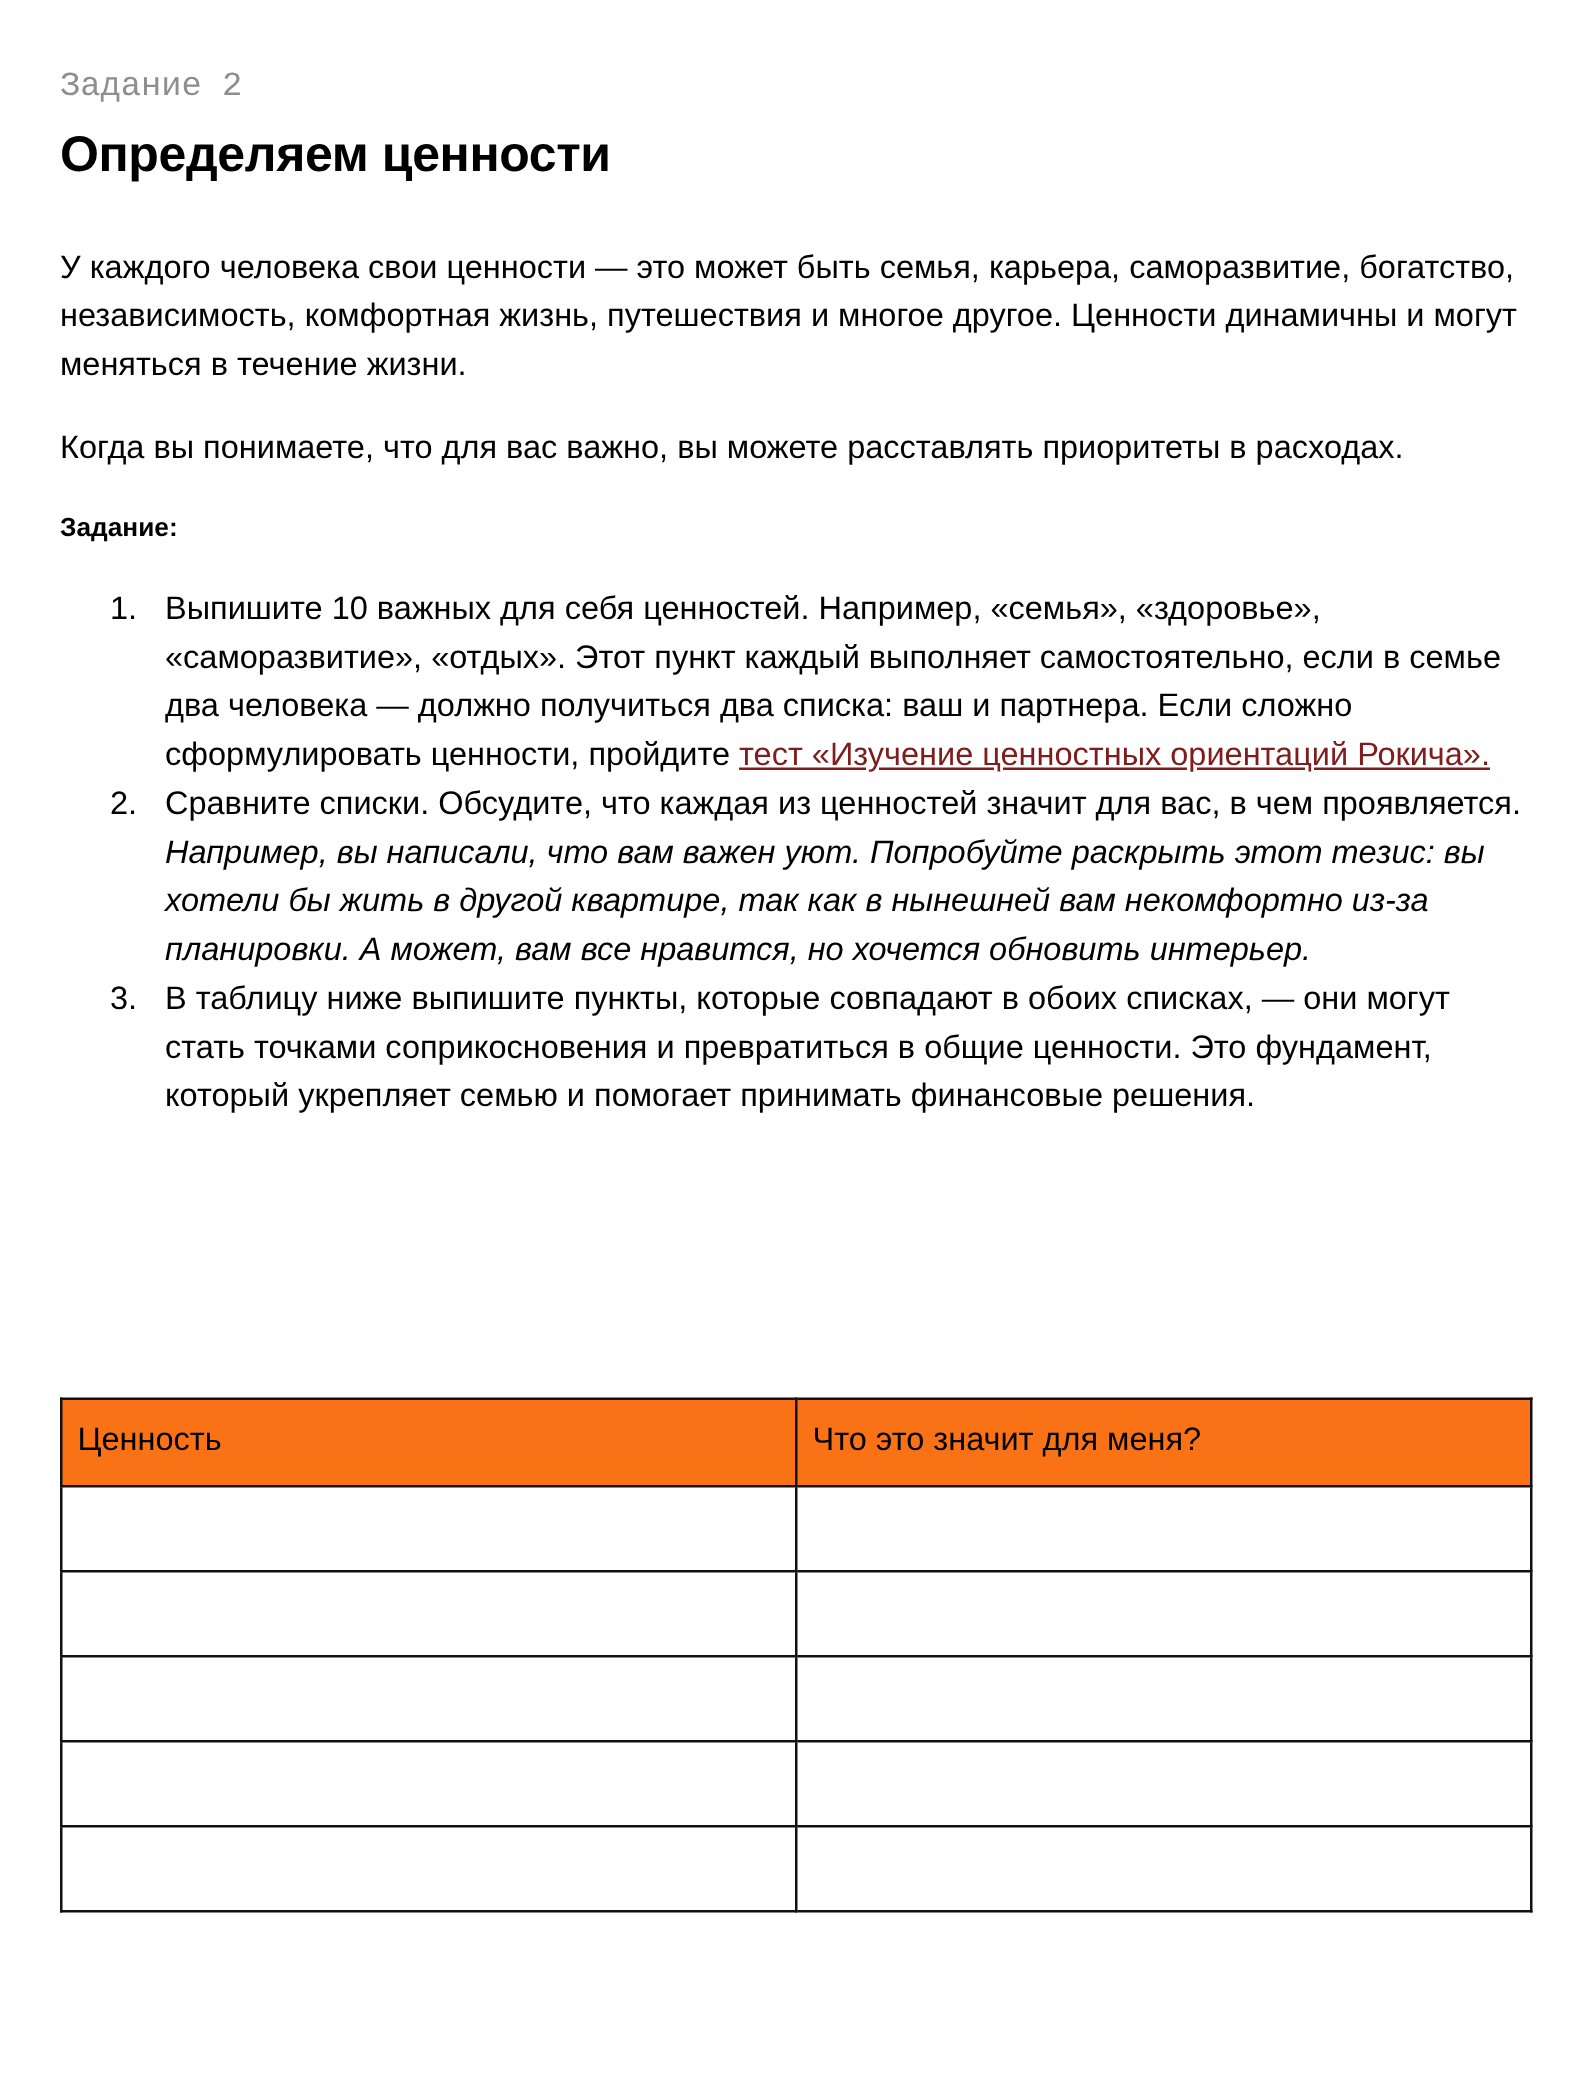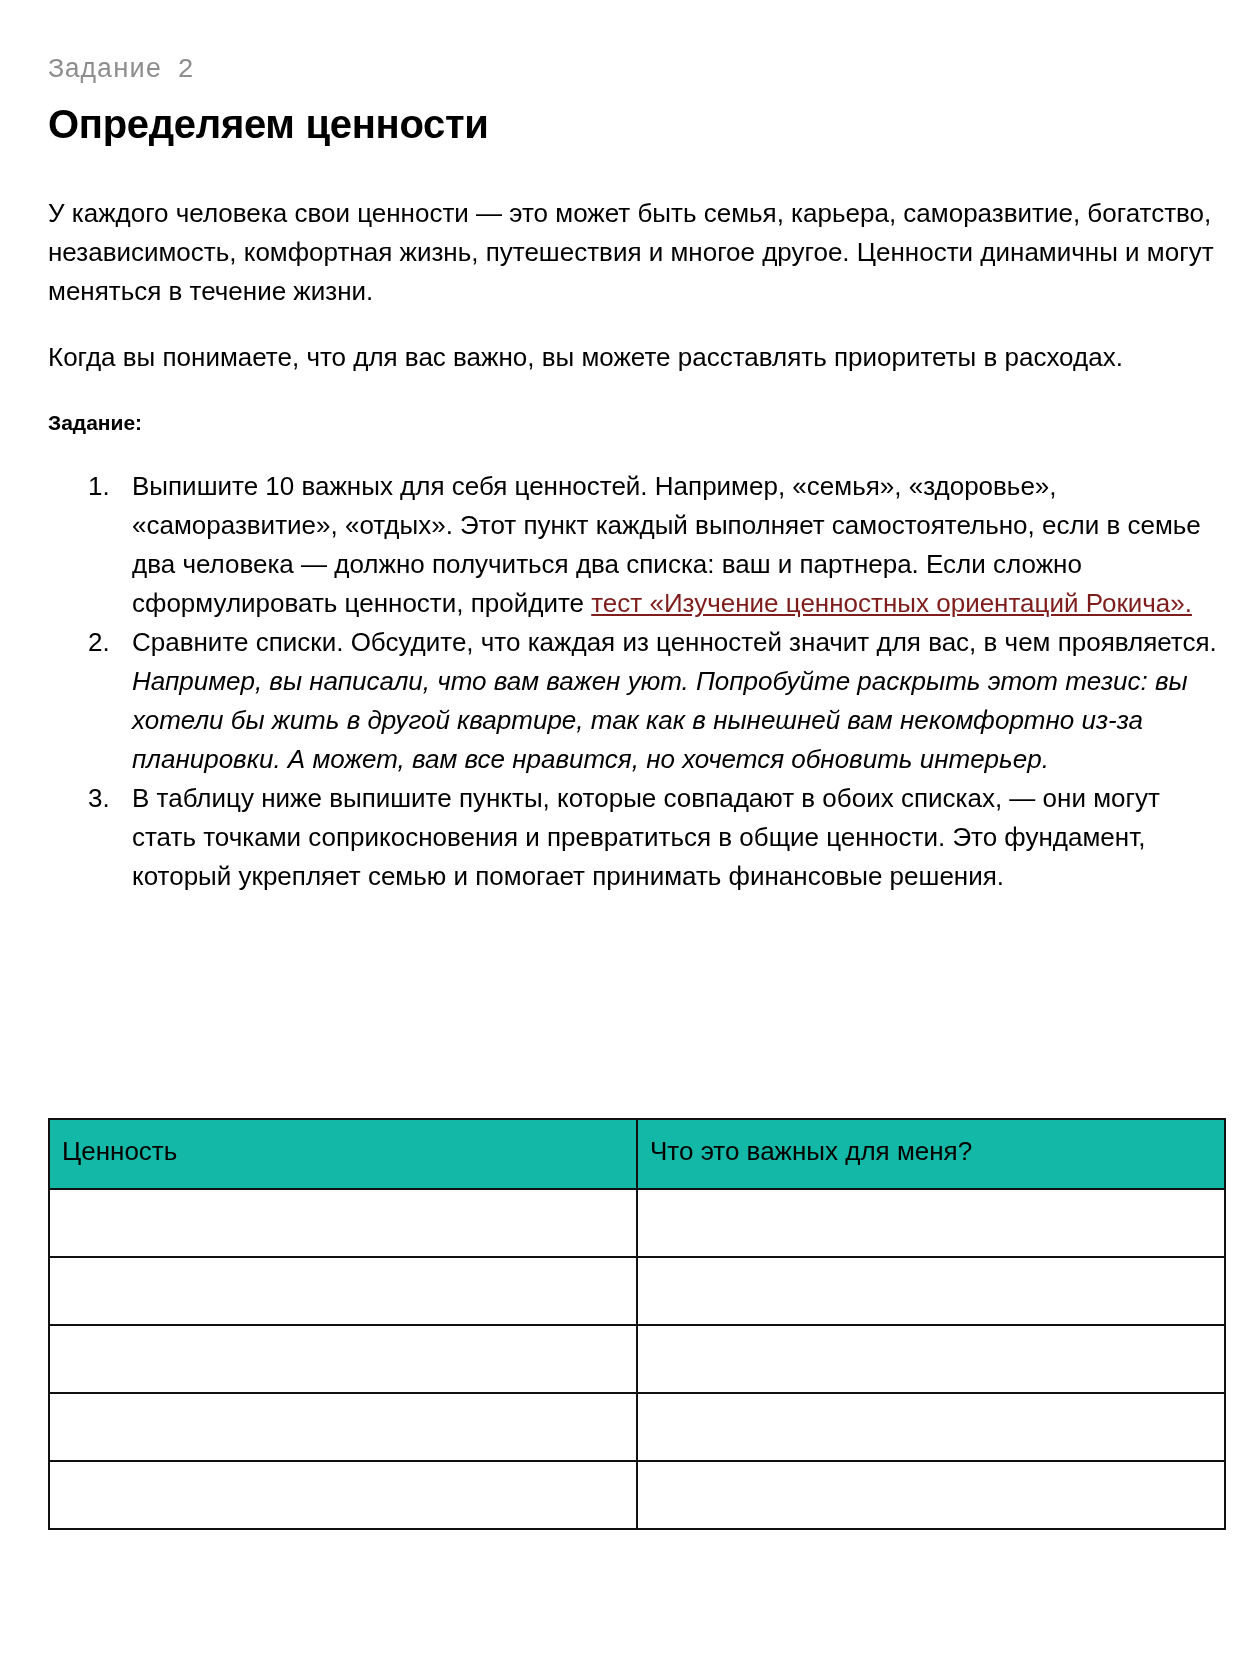--- a/index.html
+++ b/index.html
@@ -35,21 +35,21 @@
     .link { color: #7f1d1d; text-decoration: underline; cursor: pointer; }
     .italic { font-style: italic; display: block; }
     table.values {
       position: absolute; left: 48px; top: 1118px; width: 1178px;
       border-collapse: collapse; font-size: 26px; line-height: 34px;
     }
     table.values td, table.values th {
       border: 2px solid #111111; vertical-align: top; text-align: left;
       font-weight: normal; padding: 14px 12px; width: 50%;
     }
-    table.values thead th { background: #14b8a6; height: 40px; }
+    table.values thead th { background: #f97316; height: 40px; }
     table.values tbody tr.filled td { height: 64px; }
     table.values tbody tr.empty td { height: 38px; }
   </style>
 </head>
 <body>
 
 <div class="page">
   <p class="subtitle">Задание 2</p>
   <h1 class="title">Определяем ценности</h1>
 
@@ -72,21 +72,21 @@
       <span class="num">3.</span>
       <span>В таблицу ниже выпишите пункты, которые совпадают в обоих списках, — они могут стать точками соприкосновения и превратиться в общие ценности. Это фундамент, который укрепляет семью и помогает принимать финансовые решения.</span>
     </li>
   </ol>
 </div>
 
 <table class="values">
   <thead>
     <tr>
       <th>Ценность</th>
-      <th>Что это важных для меня?</th>
+      <th>Что это значит для меня?</th>
     </tr>
   </thead>
   <tbody>
     <tr class="empty">
       <td></td>
       <td></td>
     </tr>
     <tr class="empty">
       <td></td>
       <td></td>

